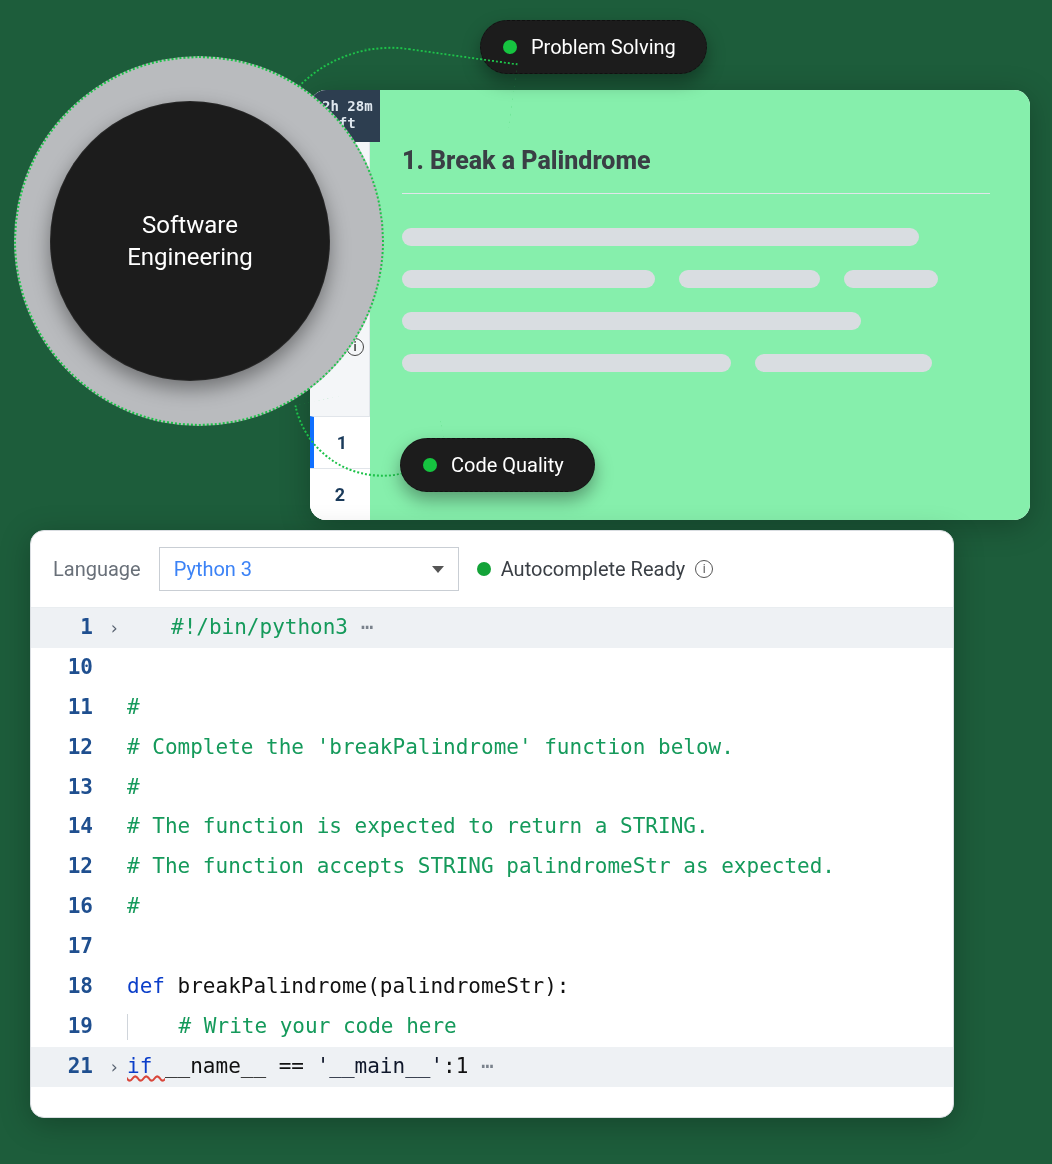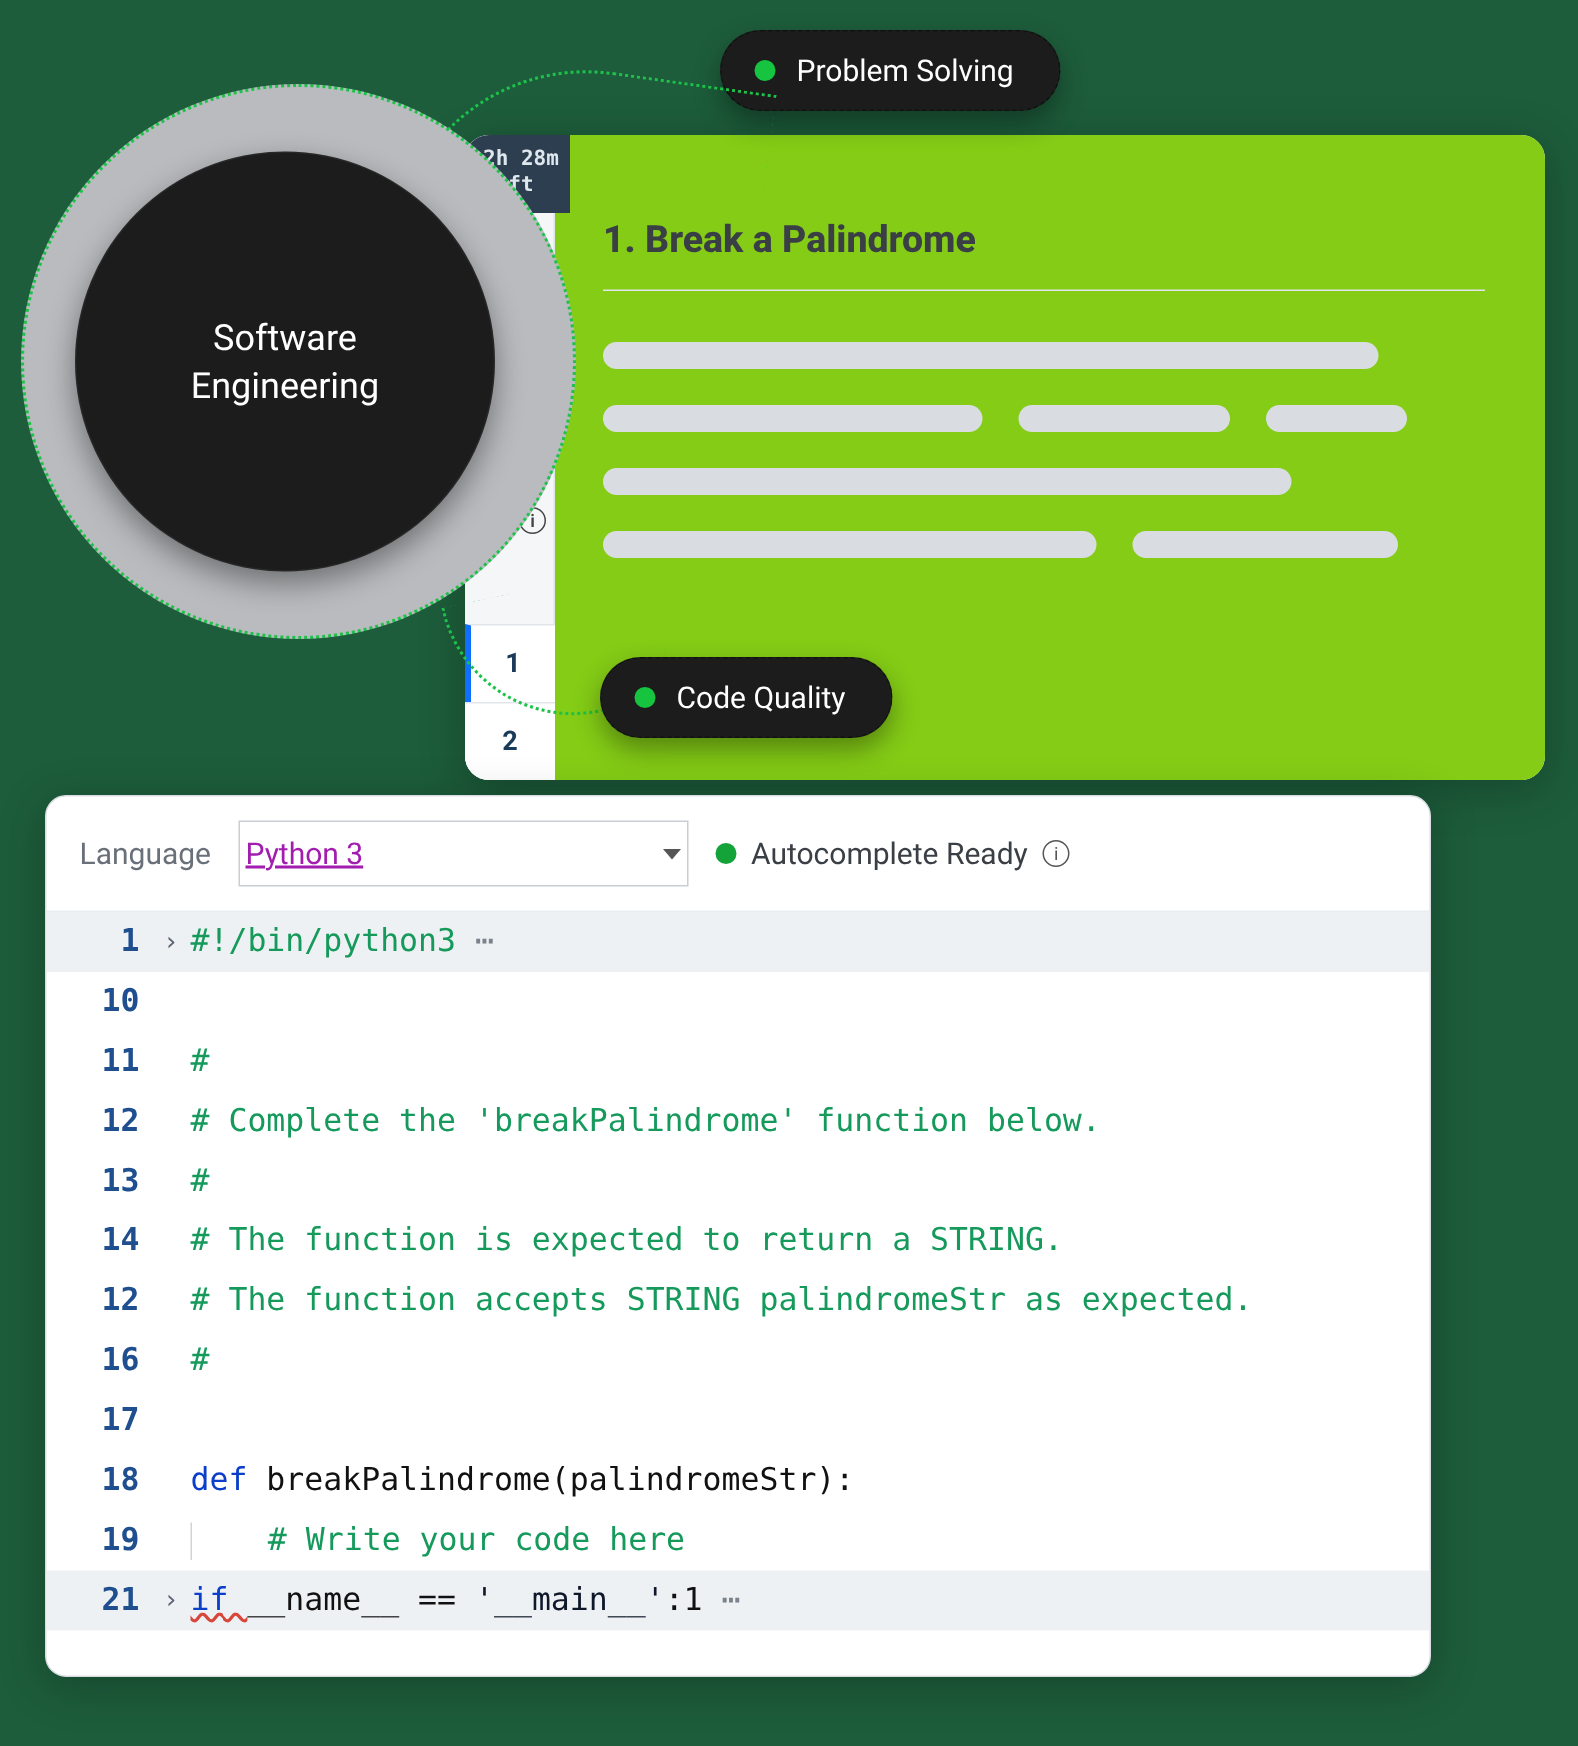--- a/index.html
+++ b/index.html
@@ -96,21 +96,21 @@
     background: #fff;
     border-top: 1px solid #e1e5ea;
   }
   .qn.active {
     border-left: 4px solid #0f6fff;
   }
 
   .problem-body {
     flex: 1;
     padding: 56px 40px 0 32px;
-    background: #84cc16;
+    background: #86efac;
   }
   .problem-title {
     font-size: 25px;
     font-weight: 800;
     color: #3a3f45;
     padding-bottom: 18px;
     border-bottom: 1px solid #e1e5ea;
     margin-bottom: 34px;
   }
   .placeholder-lines {
@@ -227,25 +227,24 @@
     color: #697079;
     font-size: 20px;
   }
   .lang-select {
     display: flex;
     align-items: center;
     justify-content: space-between;
     width: 300px;
     height: 44px;
     border: 1px solid #c9ced4;
-    padding: 0 4px;
+    padding: 0 14px;
     font-size: 20px;
-    color: #a21caf;
+    color: #3b82f6;
     cursor: pointer;
-    text-decoration: underline;
   }
   .chevron {
     width: 0; height: 0;
     border-left: 6px solid transparent;
     border-right: 6px solid transparent;
     border-top: 7px solid #555;
   }
   .autocomplete {
     display: flex;
     align-items: center;
@@ -299,21 +298,21 @@
     flex-shrink: 0;
   }
   .code {
     white-space: pre;
     flex: 1;
     color: #111;
   }
   .c-comment { color: #159a5b; }
   .c-keyword { color: #0b3ec9; }
   .c-string  { color: #0f172a; }
-  .c-shebang { color: #159a5b; }
+  .c-shebang { color: #159a5b; margin-left: 44px; }
   .ellipsis { color: #7a828c; }
   .squiggle {
     text-decoration-line: underline;
     text-decoration-style: wavy;
     text-decoration-color: #d9463a;
   }
   .indent-guide {
     display:inline-block;
     border-left:1px solid #d0d5db;
     height: 1.2em;

